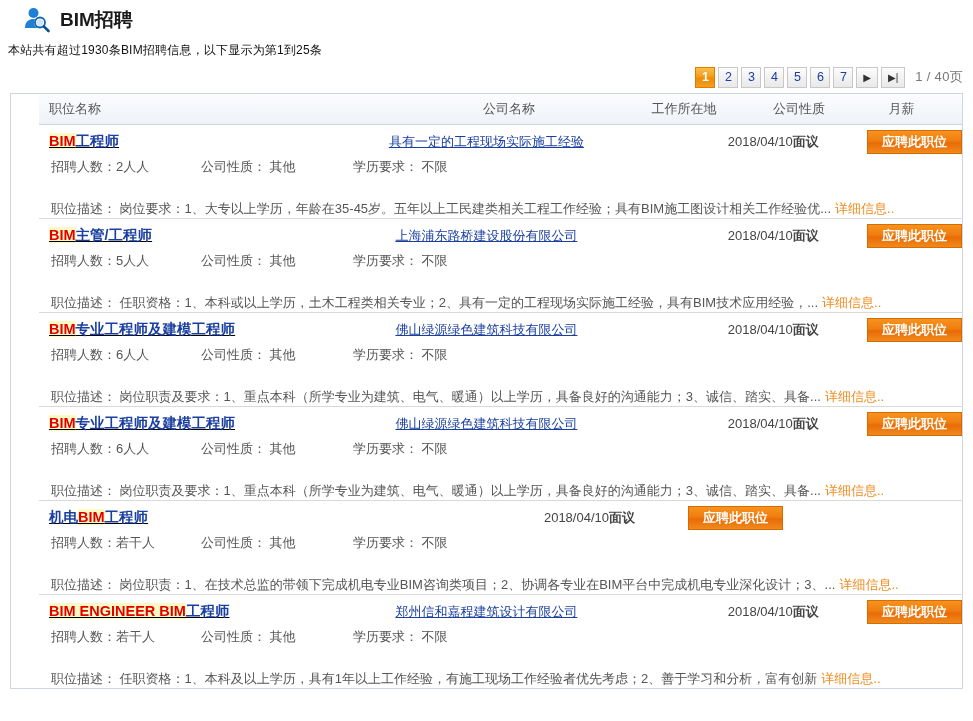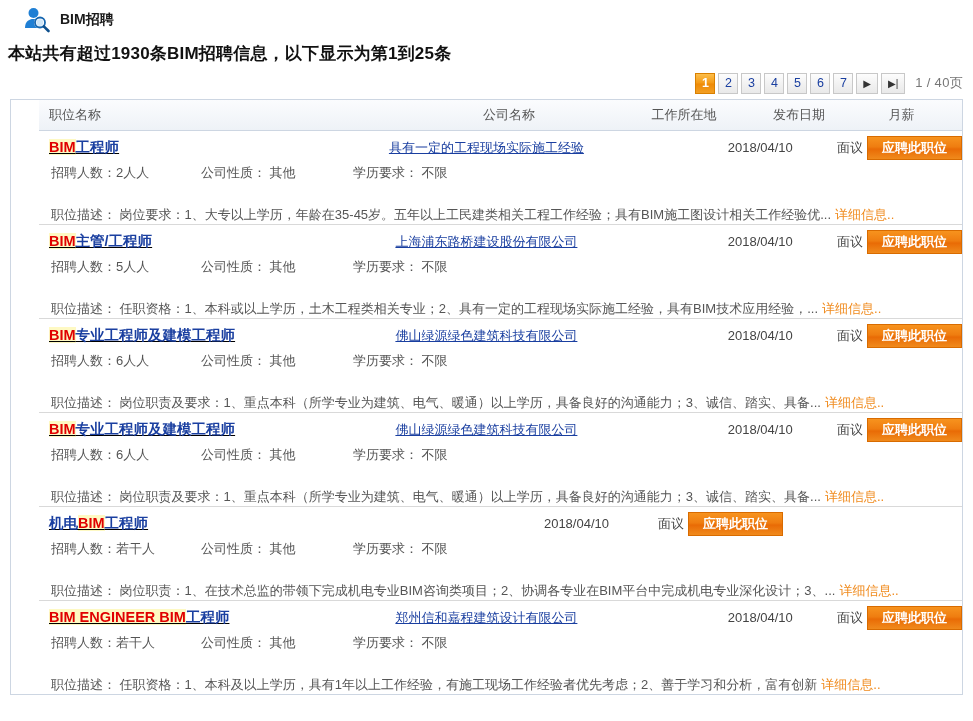--- a/index.html
+++ b/index.html
@@ -18,29 +18,29 @@
     padding: 4px 0 0 22px;
     height: 36px;
   }
   .logo-icon {
     width: 30px; height: 30px;
     position: relative;
     flex: 0 0 30px;
   }
   .logo-icon svg { display: block; }
   .site-title {
-    font-size: 14px;
+    font-size: 19px;
     font-weight: bold;
     color: #1a1a1a;
     margin-left: 8px;
     letter-spacing: 0px;
   }
   .summary-line {
-    font-size: 17px;
-    font-weight: bold;
+    font-size: 12px;
+    font-weight: normal;
     color: #111;
     padding: 6px 0 0 8px;
     letter-spacing: 0.2px;
   }
 
   
   .pager-wrap {
     display: flex;
     justify-content: flex-end;
     align-items: center;
@@ -124,21 +124,21 @@
     width: 235px;
     text-align: center;
     font-size: 13px;
     color: #1a3fa0;
     text-decoration: underline;
     white-space: nowrap;
     cursor: pointer;
   }
   .job-loc   { width: 115px; text-align: center; font-size: 13px; color: #444; }
   .job-date  { width: 95px; text-align: right; font-size: 13px; color: #444; }
-  .job-salary{ width: 75px; text-align: right; font-size: 13px; color: #444; }
+  .job-salary{ width: 75px; text-align: left; font-size: 13px; color: #444; font-weight: bold; }
   .apply-cell { flex: 1; display: flex; justify-content: flex-start; padding-left: 4px;}
   .apply-btn {
     width: 95px; height: 24px;
     background: linear-gradient(to bottom, #f7931e 0%, #ef7d10 45%, #e96b05 55%, #f08a1c 100%);
     border: 1px solid #d86b00;
     color: #ffffff;
     font-size: 13px;
     font-weight: bold;
     line-height: 22px;
     text-align: center;
@@ -207,21 +207,21 @@
     <div class="pg arrow">▶|</div>
     <div class="pg-info">1 / 40页</div>
   </div>
 </div>
 
 <div class="table-box">
   <div class="thead">
     <div class="th-title">职位名称</div>
     <div class="th-company">公司名称</div>
     <div class="th-loc">工作所在地</div>
-    <div class="th-date">发布日期</div>
+    <div class="th-date">公司性质</div>
     <div class="th-salary">月薪</div>
   </div>
   <div id="rows-container">
       <div class="job-row">
         <div class="row-line1">
           <div class="job-title"><span class="hl">BIM</span><span class="rest">工程师</span></div>
           <div class="job-company">具有一定的工程现场实际施工经验</div>
           <div class="job-loc"></div>
           <div class="job-date">2018/04/10</div>
           <div class="job-salary">面议</div>

